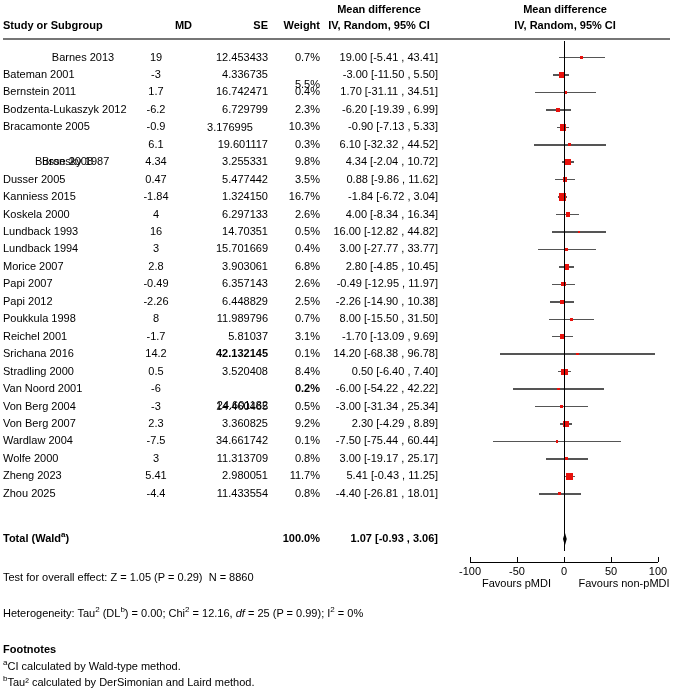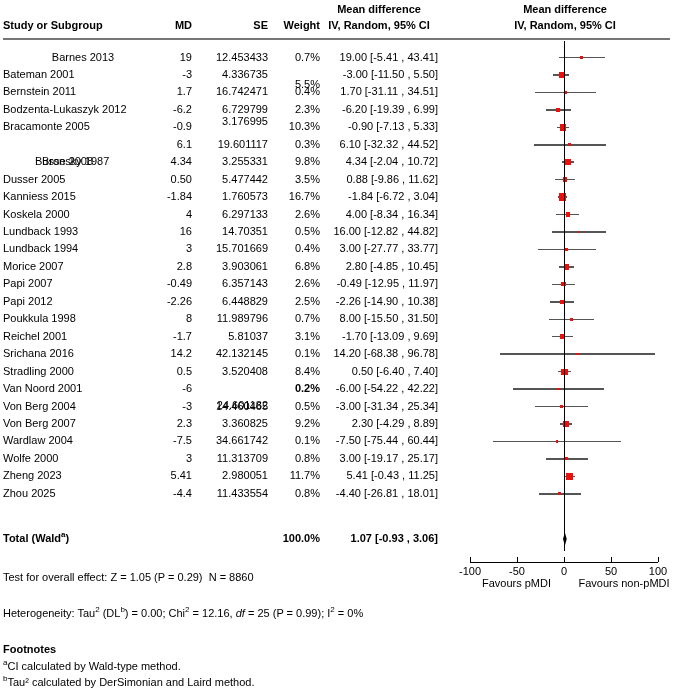--- a/index.html
+++ b/index.html
@@ -16,21 +16,21 @@
   .b{font-weight:bold;}
   .r{text-align:right;}
   .c{text-align:center;}
 
   
   .hdr-title{font-size:11px;font-weight:bold;}
   .rule{position:absolute;background:#767676;height:2px;}
 
   
   .col-study{left:3px;width:160px;text-align:left;}
-  .col-md{left:120px;width:72px;text-align:right;}
+  .col-md{left:120px;width:72px;text-align:center;}
   .col-se{left:192px;width:76px;text-align:right;}
   .col-wt{left:268px;width:52px;text-align:right;}
   .col-ci{left:320px;width:118px;text-align:right;}
 
   
   .axisline{position:absolute;background:#000;width:1px;}
   .ciline{position:absolute;background:#555555;height:1.5px;}
   .marker{position:absolute;background:#e8110c;}
   .tick{position:absolute;background:#000;width:1px;height:5px;}
   .axisbase{position:absolute;background:#000;height:1px;}
@@ -71,41 +71,41 @@
       <div class="t col-se" style="top: 86.4px;">16.742471</div>
       <div class="t col-wt" style="top: 86.4px;">0.4%</div>
       <div class="t col-ci" style="top: 86.4px;">1.70 [-31.11 , 34.51]</div>
       <div class="t col-study" style="top: 103.85px;">Bodzenta-Lukaszyk 2012</div>
       <div class="t col-md" style="top: 103.85px;">-6.2</div>
       <div class="t col-se" style="top: 103.85px;">6.729799</div>
       <div class="t col-wt" style="top: 103.85px;">2.3%</div>
       <div class="t col-ci" style="top: 103.85px;">-6.20 [-19.39 , 6.99]</div>
       <div class="t col-study" style="top: 121.3px;">Bracamonte 2005</div>
       <div class="t col-md" style="top: 121.3px;">-0.9</div>
-      <div class="t col-se" style="top: 116px;">3.176995</div>
+      <div class="t col-se" style="top: 122px; text-align: center;">3.176995</div>
       <div class="t col-wt" style="top: 121.3px;">10.3%</div>
       <div class="t col-ci" style="top: 121.3px;">-0.90 [-7.13 , 5.33]</div>
       <div class="t col-study" style="top: 156px; margin-left: 39px;">Bronsky 1987</div>
       <div class="t col-md" style="top: 138.75px;">6.1</div>
       <div class="t col-se" style="top: 138.75px;">19.601117</div>
       <div class="t col-wt" style="top: 138.75px;">0.3%</div>
       <div class="t col-ci" style="top: 138.75px;">6.10 [-32.32 , 44.52]</div>
       <div class="t col-study" style="top: 156px; padding-left: 32px;">Busse 2008</div>
       <div class="t col-md" style="top: 156.2px;">4.34</div>
       <div class="t col-se" style="top: 156.2px;">3.255331</div>
       <div class="t col-wt" style="top: 156.2px;">9.8%</div>
       <div class="t col-ci" style="top: 156.2px;">4.34 [-2.04 , 10.72]</div>
       <div class="t col-study" style="top: 173.65px;">Dusser 2005</div>
-      <div class="t col-md" style="top: 173.65px;">0.50</div>
+      <div class="t col-md" style="top: 173.65px;">0.47</div>
       <div class="t col-se" style="top: 173.65px;">5.477442</div>
       <div class="t col-wt" style="top: 173.65px;">3.5%</div>
       <div class="t col-ci" style="top: 173.65px;">0.88 [-9.86 , 11.62]</div>
       <div class="t col-study" style="top: 191.1px;">Kanniess 2015</div>
       <div class="t col-md" style="top: 191.1px;">-1.84</div>
-      <div class="t col-se" style="top: 191.1px;">1.760573</div>
+      <div class="t col-se" style="top: 191.1px;">1.324150</div>
       <div class="t col-wt" style="top: 191.1px;">16.7%</div>
       <div class="t col-ci" style="top: 191.1px;">-1.84 [-6.72 , 3.04]</div>
       <div class="t col-study" style="top: 208.55px;">Koskela 2000</div>
       <div class="t col-md" style="top: 208.55px;">4</div>
       <div class="t col-se" style="top: 208.55px;">6.297133</div>
       <div class="t col-wt" style="top: 208.55px;">2.6%</div>
       <div class="t col-ci" style="top: 208.55px;">4.00 [-8.34 , 16.34]</div>
       <div class="t col-study" style="top: 226px;">Lundback 1993</div>
       <div class="t col-md" style="top: 226px;">16</div>
       <div class="t col-se" style="top: 226px;">14.70351</div>
@@ -136,21 +136,21 @@
       <div class="t col-se" style="top: 313.25px;">11.989796</div>
       <div class="t col-wt" style="top: 313.25px;">0.7%</div>
       <div class="t col-ci" style="top: 313.25px;">8.00 [-15.50 , 31.50]</div>
       <div class="t col-study" style="top: 330.7px;">Reichel 2001</div>
       <div class="t col-md" style="top: 330.7px;">-1.7</div>
       <div class="t col-se" style="top: 330.7px;">5.81037</div>
       <div class="t col-wt" style="top: 330.7px;">3.1%</div>
       <div class="t col-ci" style="top: 330.7px;">-1.70 [-13.09 , 9.69]</div>
       <div class="t col-study" style="top: 348.15px;">Srichana 2016</div>
       <div class="t col-md" style="top: 348.15px;">14.2</div>
-      <div class="t col-se" style="top: 348.15px;">42.132145</div>
+      <div class="t col-se" style="top: 348.15px; font-weight: bold;">42.132145</div>
       <div class="t col-wt" style="top: 348.15px;">0.1%</div>
       <div class="t col-ci" style="top: 348.15px;">14.20 [-68.38 , 96.78]</div>
       <div class="t col-study" style="top: 365.6px;">Stradling 2000</div>
       <div class="t col-md" style="top: 365.6px;">0.5</div>
       <div class="t col-se" style="top: 365.6px;">3.520408</div>
       <div class="t col-wt" style="top: 365.6px;">8.4%</div>
       <div class="t col-ci" style="top: 365.6px;">0.50 [-6.40 , 7.40]</div>
       <div class="t col-study" style="top: 383.05px;">Van Noord 2001</div>
       <div class="t col-md" style="top: 383.05px;">-6</div>
       <div class="t col-se" style="top: 400px;">24.601182</div>

